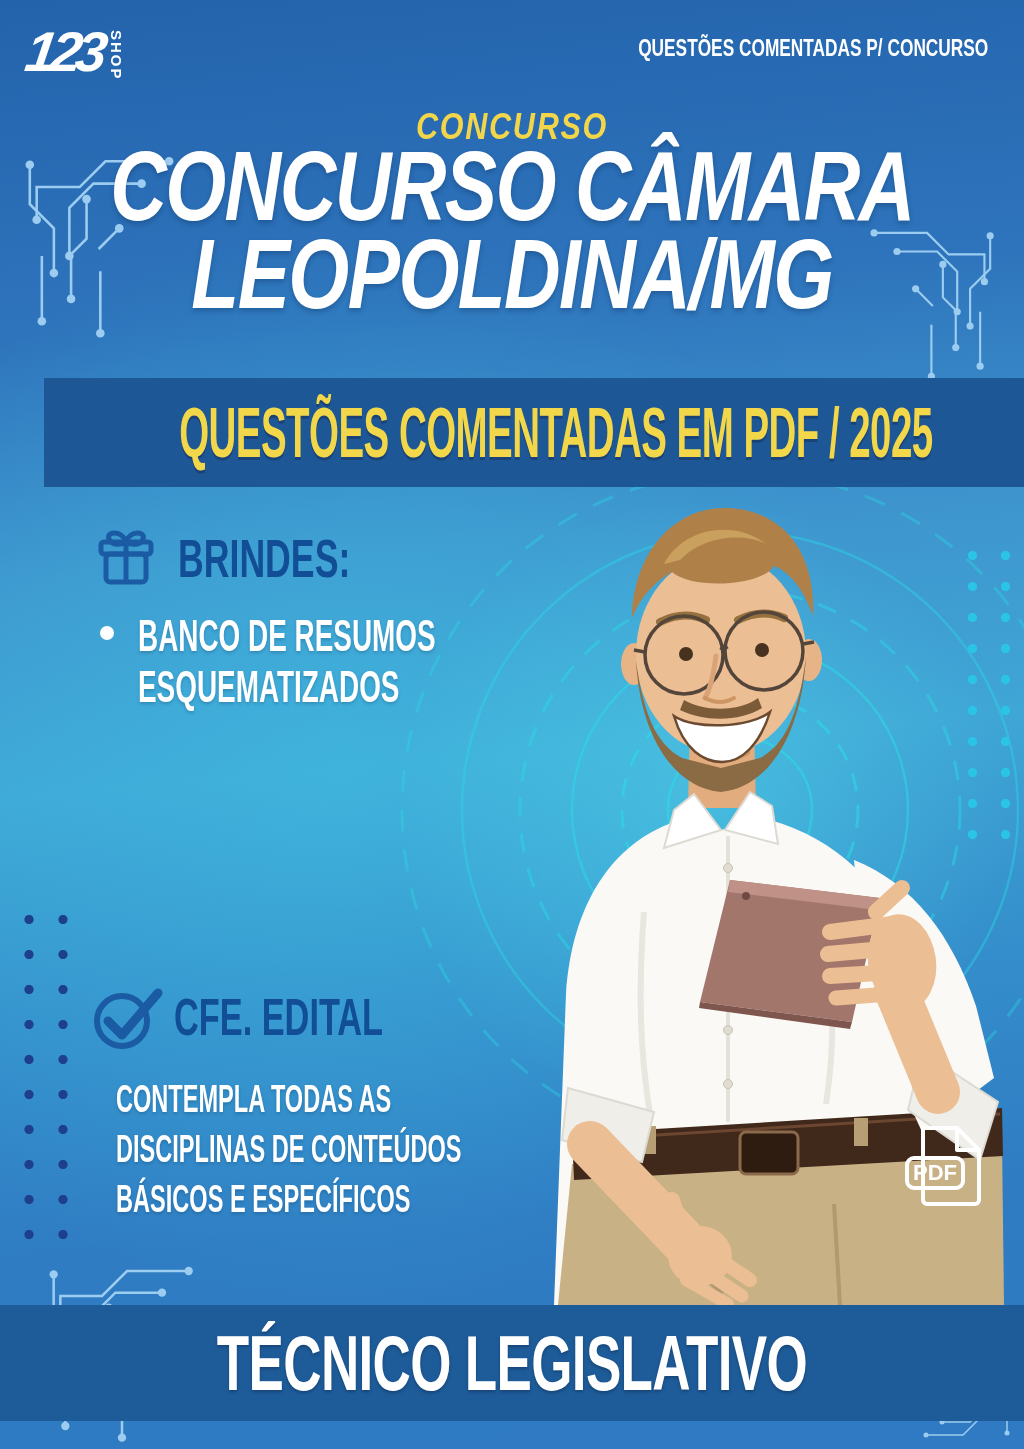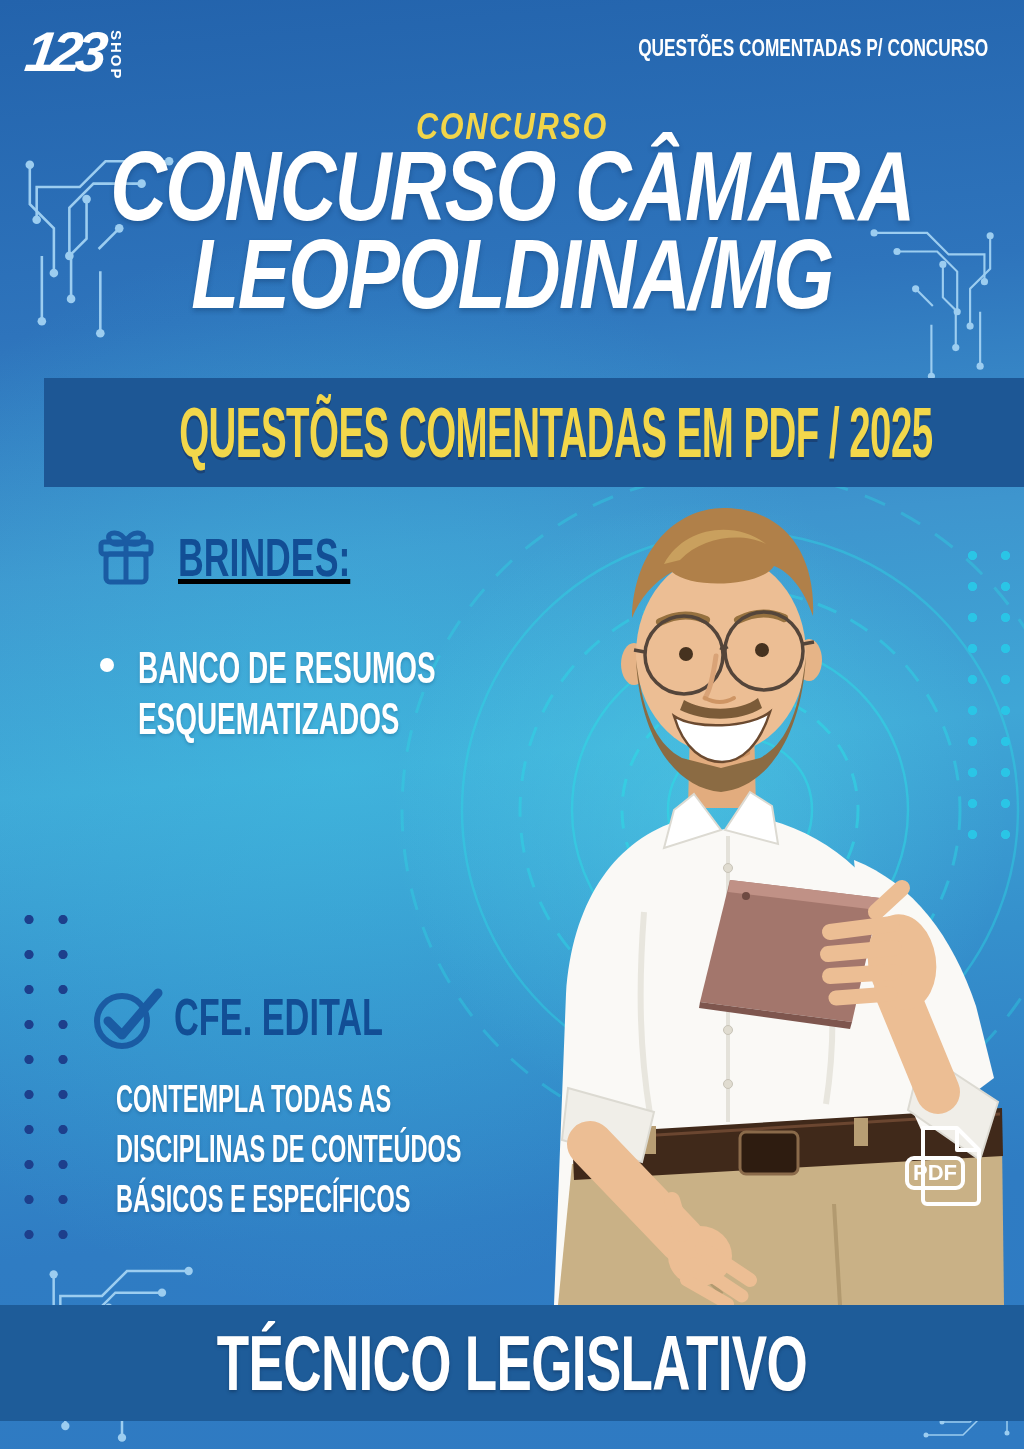--- a/index.html
+++ b/index.html
@@ -21,24 +21,24 @@
   .tagline{right:36px;top:34px;font-size:24px;font-weight:bold;color:#fff;transform:scaleX(.72);transform-origin:100% 50%;white-space:nowrap;}
   
   .kicker{left:0;top:106px;width:100%;text-align:center;font-size:36px;font-weight:bold;color:#F2D549;letter-spacing:2px;font-style:italic;}
   .kicker>span{display:inline-block;transform:scaleX(.85);}
   .title{left:0;top:142px;width:100%;text-align:center;font-weight:bold;color:#fff;font-size:98px;line-height:88px;letter-spacing:-2px;text-shadow:0 3px 6px rgba(8,40,80,.30);font-style:italic;}
   .title .tline{transform:scaleX(.8);transform-origin:50% 50%;white-space:nowrap;}
   
   .band{left:0;top:378px;width:1024px;height:109px;background:#1D5795;display:flex;align-items:center;justify-content:center;margin-left:44px;}
   .band-text{font-size:70px;font-weight:bold;color:#F2D74B;letter-spacing:-1px;white-space:nowrap;transform:scaleX(.55);transform-origin:50% 50%;text-shadow:0 3px 0 rgba(22,48,92,.5);}
   
-  .brindes-row{left:94px;top:526px;display:flex;gap:20px;text-decoration:underline;}
+  .brindes-row{left:94px;top:526px;display:flex;align-items:center;gap:20px;}
   .navy-head{font-weight:bold;color:#124E95;white-space:nowrap;transform:scaleX(.66);transform-origin:0 50%;}
   .brindes-row .navy-head{font-size:54px;}
-  .gift-list{left:100px;top:642px;}
+  .gift-list{left:100px;top:610px;}
   .gift-item{display:flex;margin-bottom:13px;}
   .bullet{width:14px;height:14px;border-radius:50%;background:#fff;margin:16px 24px 0 0;flex:none;}
   .gift-text{font-size:45px;font-weight:bold;color:#fff;line-height:1.14;transform:scaleX(.62);transform-origin:0 0;text-shadow:0 2px 4px rgba(8,50,90,.25);}
   
   .edital-row{left:92px;top:984px;display:flex;align-items:center;gap:4px;}
   .edital-row .navy-head{font-size:52px;}
   .edital-par{left:116px;top:1074px;font-size:38px;font-weight:bold;color:#fff;line-height:1.32;transform:scaleX(.62);transform-origin:0 0;text-shadow:0 2px 4px rgba(8,50,90,.25);}
   
   .footer{left:0;top:1305px;width:1024px;height:116px;background:#1E5C99;display:flex;align-items:center;justify-content:center;}
   .footer-title{font-size:78px;font-weight:bold;color:#fff;letter-spacing:-1px;white-space:nowrap;transform:scaleX(.68);text-shadow:0 2px 4px rgba(5,25,55,.35);}

